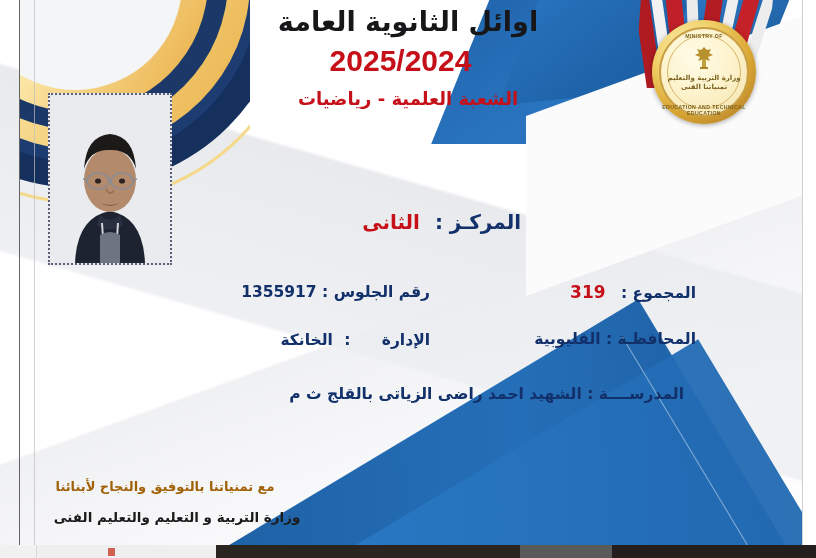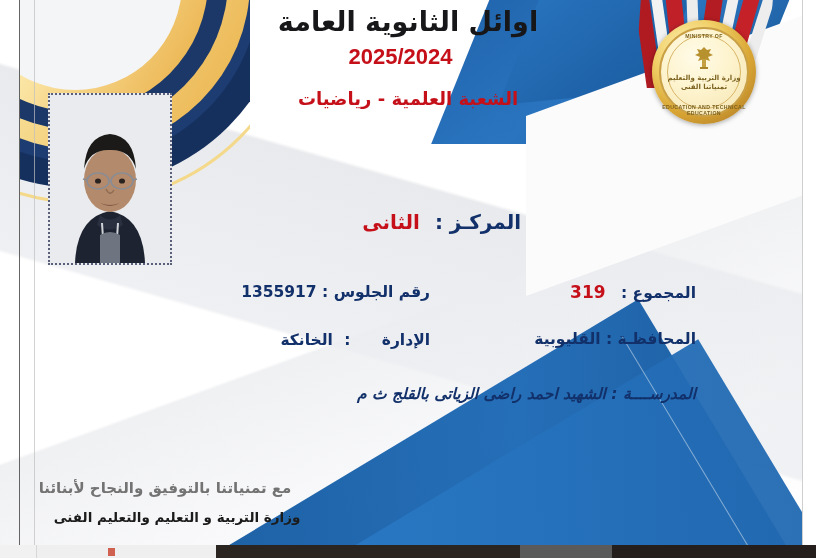--- a/index.html
+++ b/index.html
@@ -179,21 +179,21 @@
 
   
   .title1{
     position:absolute;left:0;right:0;top:6px;text-align:center;
     font-size:27px;font-weight:bold;color:#17171a;
     font-family:"DejaVu Sans",sans-serif;
     letter-spacing:0;
   }
   .title2{
     position:absolute;left:0;right:15px;top:44px;text-align:center;
-    font-size:22px;font-weight:bold;color:#c5101a;
+    font-size:30px;font-weight:bold;color:#c5101a;
     font-family:"Liberation Sans",sans-serif;
     direction:ltr;
   }
   .title3{
     position:absolute;left:0;right:0;top:88px;text-align:center;
     font-size:18px;font-weight:bold;color:#c5101a;
     font-family:"DejaVu Sans",sans-serif;
   }
   .student-name{
     position:absolute;right:258px;top:155px;
@@ -212,26 +212,26 @@
     font-size:15.5px;font-weight:bold;color:#12306a;
     font-family:"DejaVu Sans",sans-serif;white-space:nowrap;margin-left:42px;
   }
   .row .val{color:#12306a;}
   .row .val-red{color:#c5101a;font-size:17px;padding-right:10px;}
 
   .r-total{right:120px;top:282px;}
   .r-seat{right:386px;top:283px;}
   .r-gov{right:120px;top:330px;}
   .r-admin{right:386px;top:331px;}
-  .r-school{right:120px;top:385px;font-style:italic;}
+  .r-school{right:132px;top:385px;}
   .r-school .lbl{letter-spacing:0;}
 
   .footer1{
     position:absolute;left:0;width:330px;top:479px;text-align:center;
-    font-size:15px;font-weight:bold;color:#737373;
+    font-size:13px;font-weight:bold;color:#a16207;
     font-family:"DejaVu Sans",sans-serif;
   }
   .footer2{
     position:absolute;left:0;width:330px;top:509px;text-align:center;
     font-size:13.5px;font-weight:bold;color:#1b1b1b;
     font-family:"DejaVu Sans",sans-serif;
     padding-left:12px;
   }
 
   

